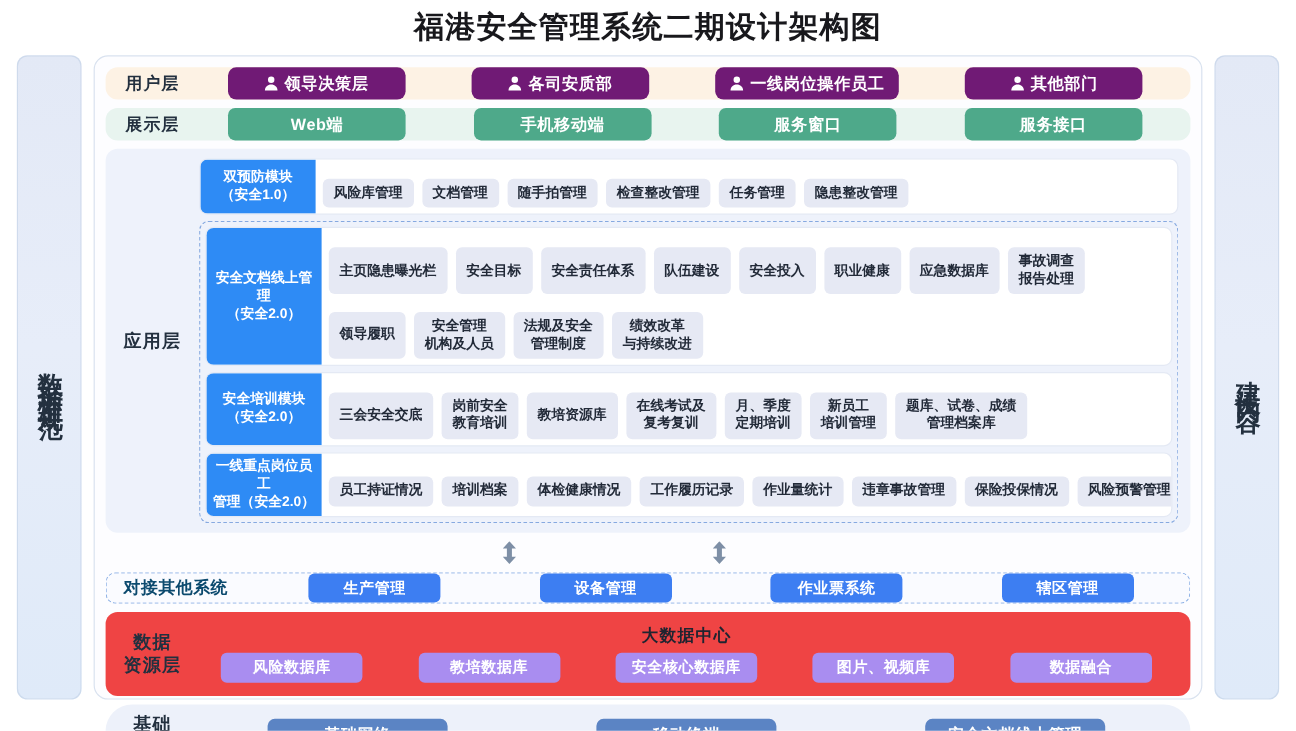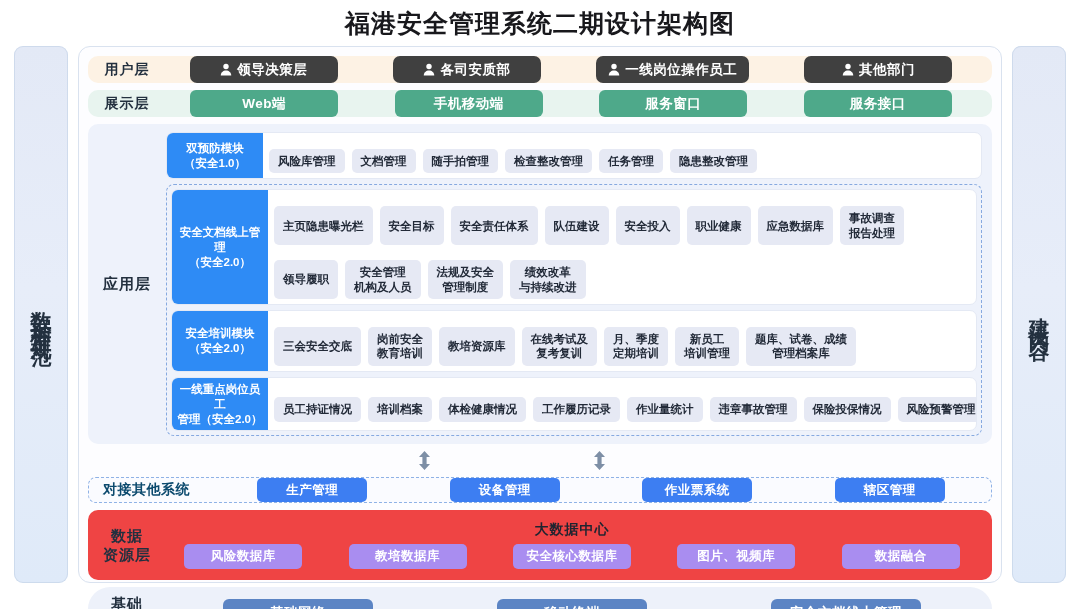--- a/index.html
+++ b/index.html
@@ -86,21 +86,21 @@
     padding-right:16px;
   }
 
   
   .band-user{background:#fdf2e4;height:44px;}
   .pill-user{
     flex:0 0 auto;
     min-width:148px;
     height:27px;
     border-radius:7px;
-    background:#404040;
+    background:#701a75;
     color:#fff;
     font-size:13.5px;
     font-weight:bold;
     display:flex;align-items:center;justify-content:center;
     gap:5px;
     padding:0 12px;
     box-sizing:border-box;
     letter-spacing:.5px;
   }
   .ic-person{width:12px;height:13px;display:inline-block;flex:0 0 auto;}

